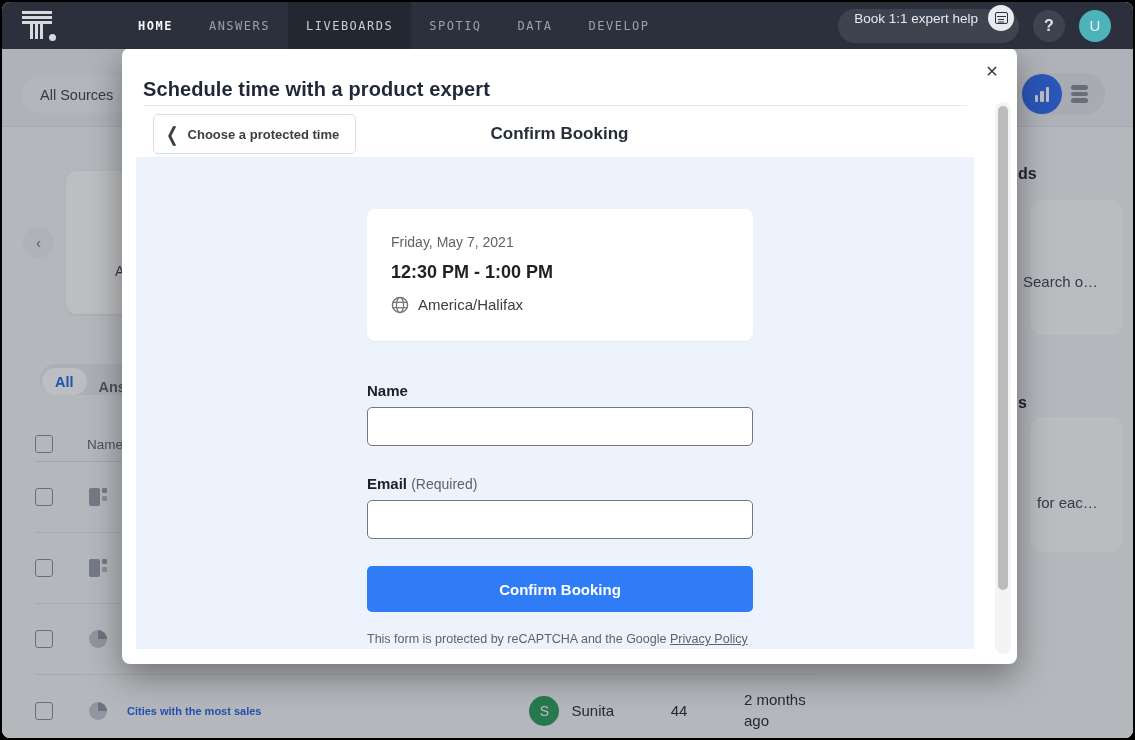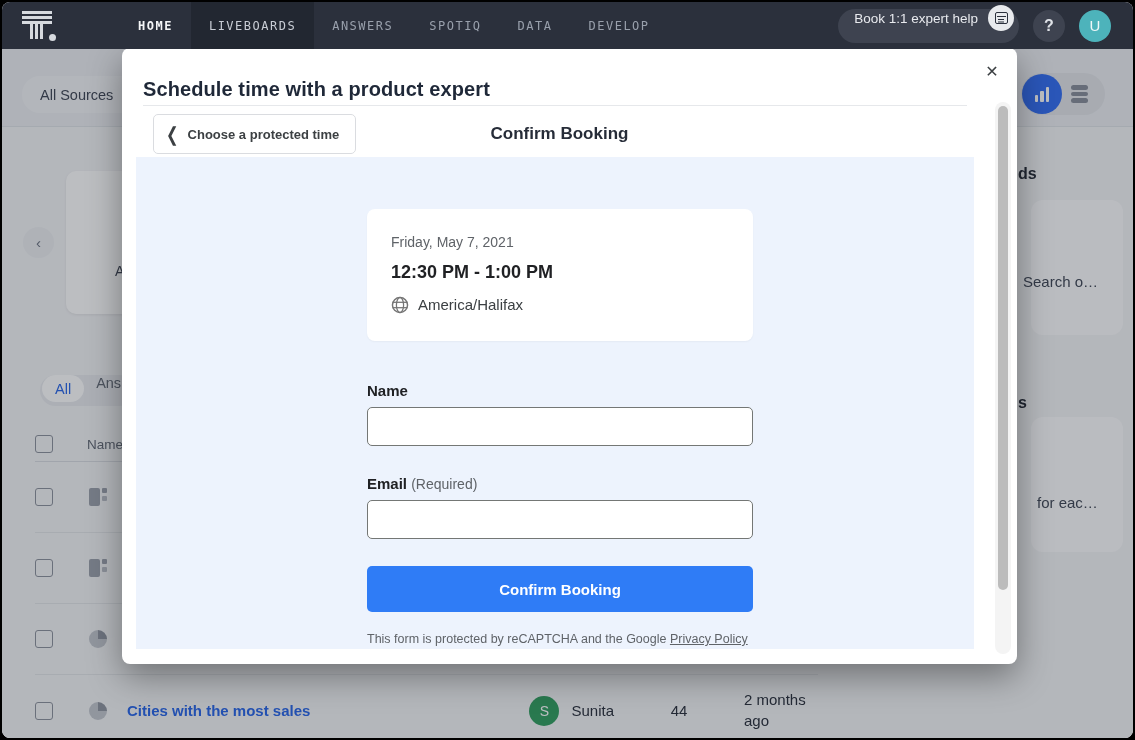--- a/index.html
+++ b/index.html
@@ -32,28 +32,28 @@
   .all-sources { position:absolute; top:27px; left:20px; height:37px; background:#f3f4f7; border-radius:18px 0 0 18px; display:flex; align-items:center; padding:0 14px 0 18px; font-size:14.5px; color:#3c4352; cursor:pointer; }
   .view-toggle { position:absolute; top:24px; right:28px; width:84px; height:42px; background:#e2e4e9; border-radius:21px; display:flex; align-items:center; cursor:pointer; }
   .vt-chart { width:40px; height:40px; margin-left:1px; border-radius:50%; background:#2f6bf3; display:flex; align-items:flex-end; justify-content:center; gap:2px; padding-bottom:12px; }
   .vt-chart i { display:block; width:3.5px; background:#fff; border-radius:1px; }
   .vt-db { margin-left:9px; display:flex; flex-direction:column; gap:2px; }
   .vt-db i { display:block; width:17px; height:4.5px; border-radius:3px; background:#868c98; }
   .carousel-prev { position:absolute; top:178px; left:21px; width:31px; height:31px; border-radius:50%; background:#eceef1; color:#6a7180; font-size:15px; display:flex; align-items:center; justify-content:center; cursor:pointer; }
   .promo-card { position:absolute; top:122px; left:64px; width:120px; height:143px; background:#fff; border-radius:10px 0 0 10px; box-shadow:0 1px 3px rgba(0,0,0,.08); }
   .promo-letter { position:absolute; left:49px; bottom:35px; font-size:14px; color:#3c4352; }
 
-  .tabs { position:absolute; top:326px; left:38px; display:flex; align-items:flex-start; background:#e8eaee; border-radius:17px; height:31px; padding:0 2px; }
+  .tabs { position:absolute; top:315px; left:38px; display:flex; align-items:flex-end; background:#e8eaee; border-radius:17px; height:31px; padding:0 2px;font-weight:bold; }
   .tab-all { background:#fff; color:#2563e8; border-radius:15px; height:27px; display:flex; align-items:center; padding:0 13px; font-size:14.5px; cursor:pointer; }
   .tab-answers { color:#5f6672; font-size:14.5px; padding:0 12px; cursor:pointer; }
 
   .checkbox { width:18px; height:18px; border:1.5px solid #8a909b; border-radius:3px; background:transparent; cursor:pointer; flex:none; }
   .thead { position:absolute; top:378px; left:33px; right:315px; height:35px; display:flex; align-items:center; gap:26px; color:#5f6672; font-size:13.5px; border-bottom:1px solid #d9dce1; }
   .trow { position:absolute; left:33px; right:315px; height:71px; display:flex; align-items:center; gap:20px; border-bottom:1px solid #e3e5e9; }
-  .row-link { color:#2563e8; font-size:15px; font-weight:bold; cursor:pointer; white-space:nowrap; }
+  .row-link { color:#2563e8; font-size:11px; font-weight:bold; cursor:pointer; white-space:nowrap; }
   .lb-icon { width:18px; height:18px; position:relative; flex:none; }
   .lb-icon:before { content:""; position:absolute; left:0; top:0; width:11px; height:18px; background:#9aa0ab; border-radius:2px; }
   .lb-icon:after { content:""; position:absolute; right:0; top:0; width:5px; height:5px; background:#9aa0ab; border-radius:1px; box-shadow:0 8px 0 #b8bcc4; }
   .pie-icon { width:18px; height:18px; border-radius:50%; background:conic-gradient(#8d939e 0 90deg, #c2c6cd 90deg 360deg); flex:none; }
   .cell-author { display:flex; align-items:center; gap:12px; margin-left:auto; }
   .author-avatar { width:30px; height:30px; border-radius:50%; background:#2d9c5c; color:#fff; font-size:14px; display:flex; align-items:center; justify-content:center; }
   .author-name { color:#262c38; font-size:15px; }
   .cell-views { width:90px; text-align:center; color:#262c38; font-size:15px; }
   .cell-modified { width:74px; color:#262c38; font-size:15px; line-height:1.35; }
 
@@ -181,22 +181,22 @@
         <span class="bar-h" style="top:0;"></span>
         <span class="bar-h" style="top:5px;"></span>
         <span class="bar-h" style="top:10px;"></span>
         <span class="bar-v" style="left:8px;"></span>
         <span class="bar-v" style="left:13px;"></span>
         <span class="bar-v" style="left:18px;"></span>
         <span class="dot"></span>
       </div>
       <div class="nav-items">
         <span class="nav-item active">HOME</span>
+        <span class="nav-item">ANSWERS</span>
         <span class="nav-item highlighted">LIVEBOARDS</span>
-        <span class="nav-item">ANSWERS</span>
         <span class="nav-item">SPOTIQ</span>
         <span class="nav-item">DATA</span>
         <span class="nav-item">DEVELOP</span>
       </div>
       <div class="nav-right">
         <div class="book-pill">
           <span>Book 1:1 expert help</span>
           <span class="cal-badge">
               <span class="cal-glyph"></span>
             </span>

